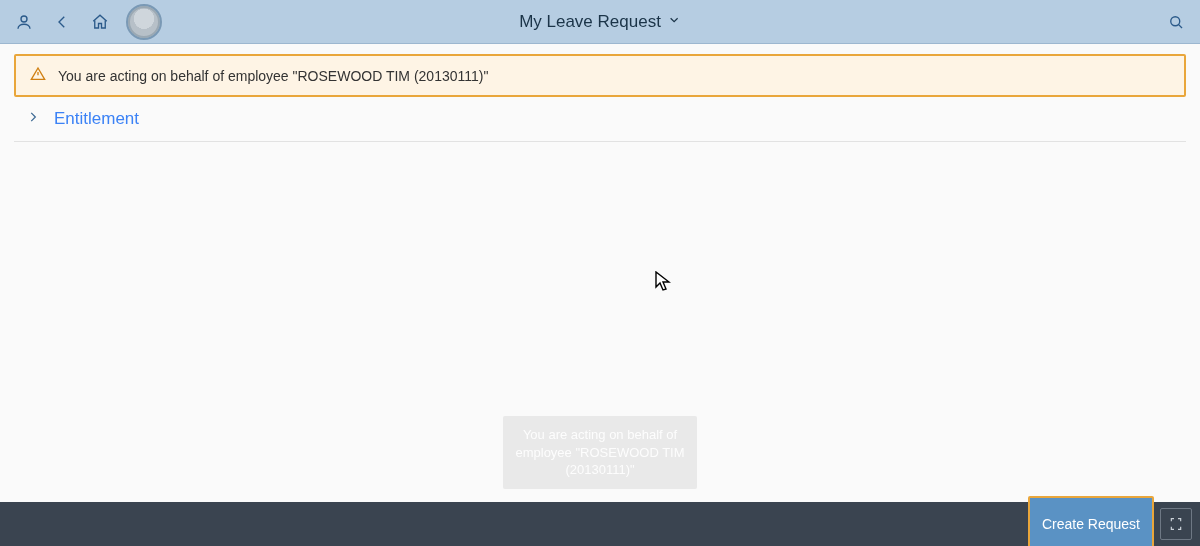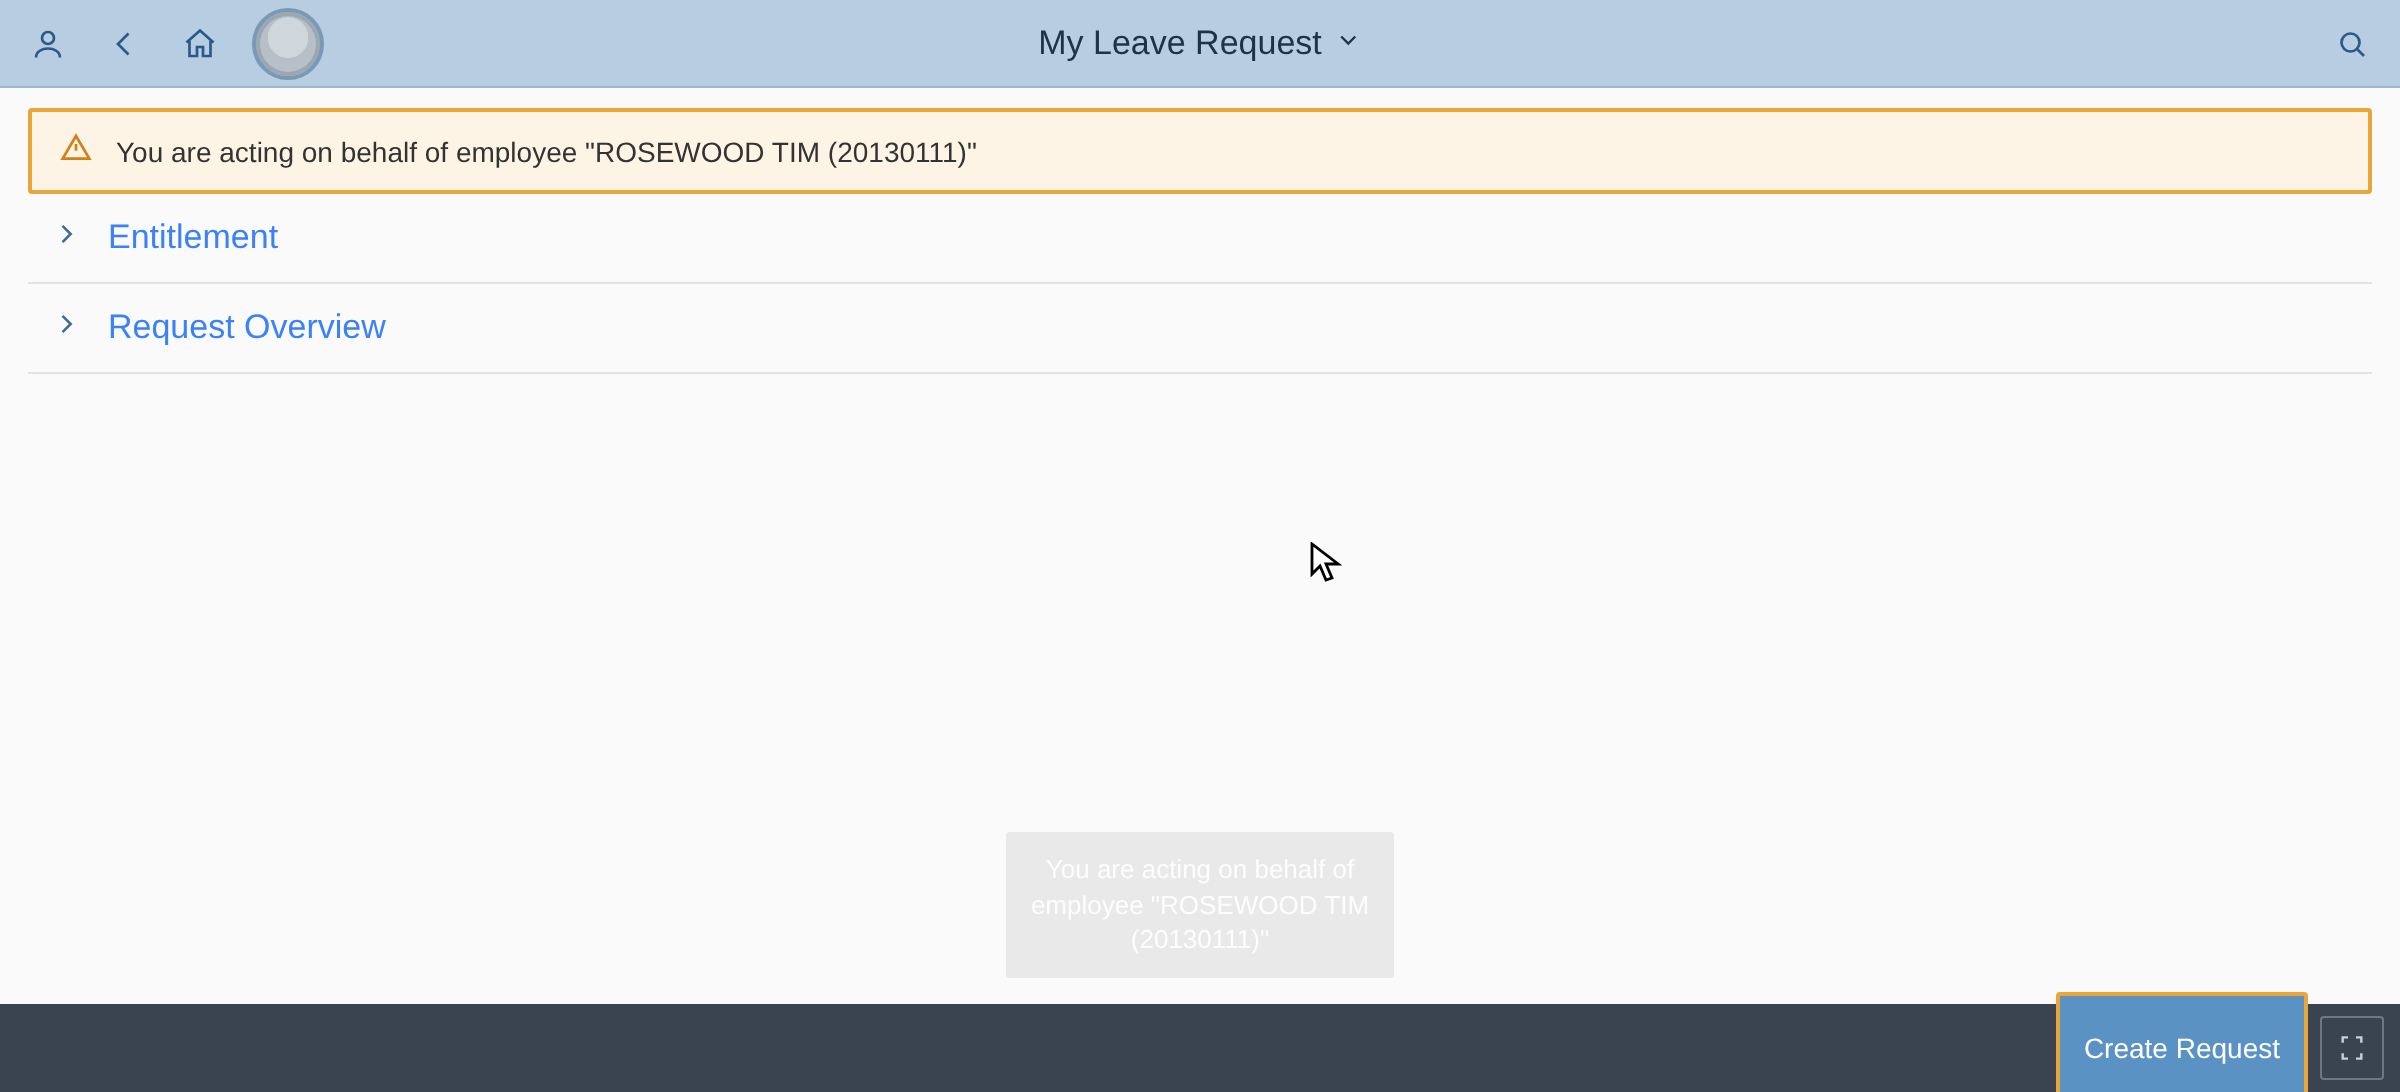--- a/index.html
+++ b/index.html
@@ -154,28 +154,20 @@
 
   <div class="section">
     <span class="caret">
       <svg viewBox="0 0 24 24">
           <path d="M9 5l7 7-7 7"></path>
         </svg>
     </span>
     <span class="title">Entitlement</span>
   </div>
 
-  <div class="section">
-    <span class="caret">
-      <svg viewBox="0 0 24 24">
-          <path d="M9 5l7 7-7 7"></path>
-        </svg>
-    </span>
-    <span class="title">Request Overview</span>
-  </div>
 </div>
 
 <div class="toast">
   <span>You are acting on behalf of employee "ROSEWOOD TIM (20130111)"</span>
 </div>
 
 <div class="footer">
   <button class="create-btn">Create Request</button>
   <button class="exit-btn">
     <svg viewBox="0 0 24 24">

